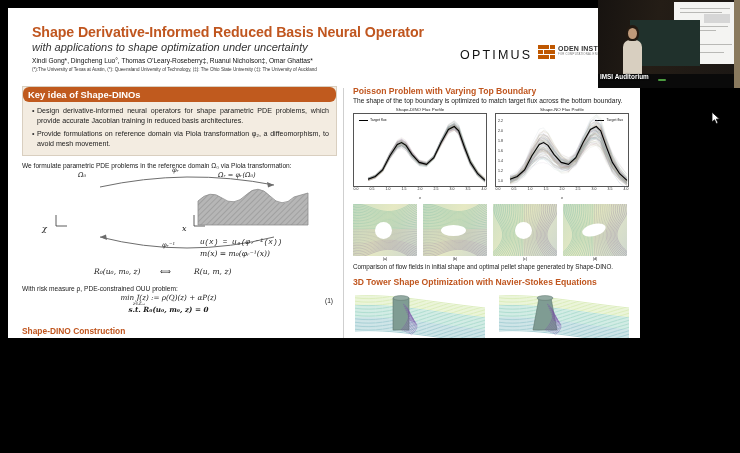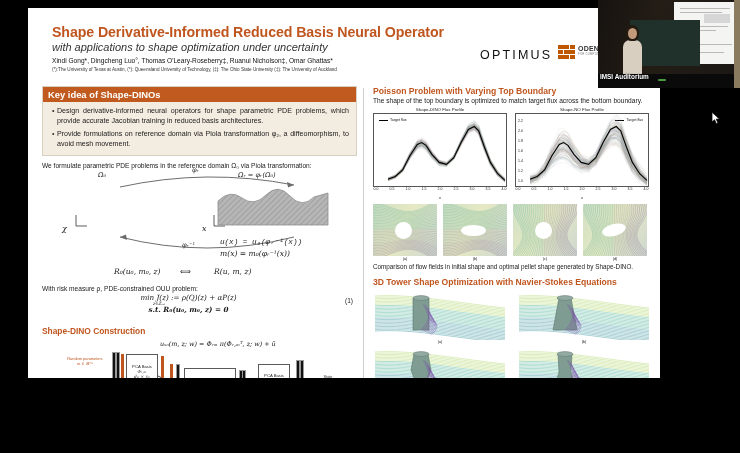--- a/index.html
+++ b/index.html
@@ -1,20 +1,20 @@
 <!DOCTYPE html>
 <html><head>
 <meta charset="utf-8">
 <style>
   html,body{margin:0;padding:0;background:#000;}
   body{width:740px;height:453px;overflow:hidden;font-family:"Liberation Sans",sans-serif;}
   #root{position:relative;width:740px;height:453px;background:#000;}
 
   
-  #slide{position:absolute;left:8px;top:8px;width:632px;height:370px;background:#fff;overflow:hidden;margin-left:20px;}
+  #slide{position:absolute;left:8px;top:8px;width:632px;height:330px;background:#fff;overflow:hidden;}
 
   .title{position:absolute;left:24px;top:16px;font-size:14.2px;font-weight:bold;color:#c0561f;letter-spacing:-.1px;}
   .subtitle{position:absolute;left:24px;top:33px;font-size:11px;font-style:italic;color:#333;}
   .authors{position:absolute;left:24px;top:49px;font-size:6.6px;color:#111;white-space:nowrap;}
   .affil{position:absolute;left:24px;top:59px;font-size:4.6px;color:#333;white-space:nowrap;}
 
   
   .optimus{position:absolute;left:452px;top:40px;font-size:12.5px;letter-spacing:2.2px;color:#111;font-weight:300;}
   .oden{position:absolute;left:530px;top:37px;display:flex;align-items:flex-start;gap:3px;}
   .oden-marks{display:flex;flex-direction:column;gap:1px;}
@@ -24,21 +24,21 @@
   .oden-txt{line-height:1;}
   .oden-t1{font-size:7px;font-weight:bold;color:#333;letter-spacing:.2px;}
   .oden-t2{font-size:2.8px;color:#777;letter-spacing:.2px;margin-top:1px;}
 
   
   .vdiv{position:absolute;left:335px;top:80px;width:1px;height:365px;background:#cfcfcf;}
 
   
   .lcol{position:absolute;left:14px;top:78px;width:315px;}
   .keybox{border:1px solid #d9cfc0;background:#f3ece1;}
-  .keyhdr{background:#c05a1e;color:#fff;font-size:9.4px;font-weight:bold;padding:2px 5px 2px 5px;}
+  .keyhdr{background:#c05a1e;color:#fff;font-size:9.4px;font-weight:bold;padding:2px 5px 2px 5px;border-radius:6px;}
   .keylist{margin:0;padding:4px 7px 5px 9px;list-style:none;}
   .keylist li{font-size:7.1px;color:#1a1a1a;line-height:1.45;margin-bottom:2.5px;text-align:justify;position:relative;padding-left:5px;}
   .keylist li:before{content:"\2022";position:absolute;left:0;top:-.5px;color:#333;}
   .keylist li:last-child{margin-bottom:0;}
 
   .para{font-size:6.6px;color:#1a1a1a;margin-top:6px;}
 
   
   .diag1{position:relative;height:112px;margin-top:2px;}
   .d1 .lbl{position:absolute;font-size:6.6px;color:#222;font-style:italic;}

